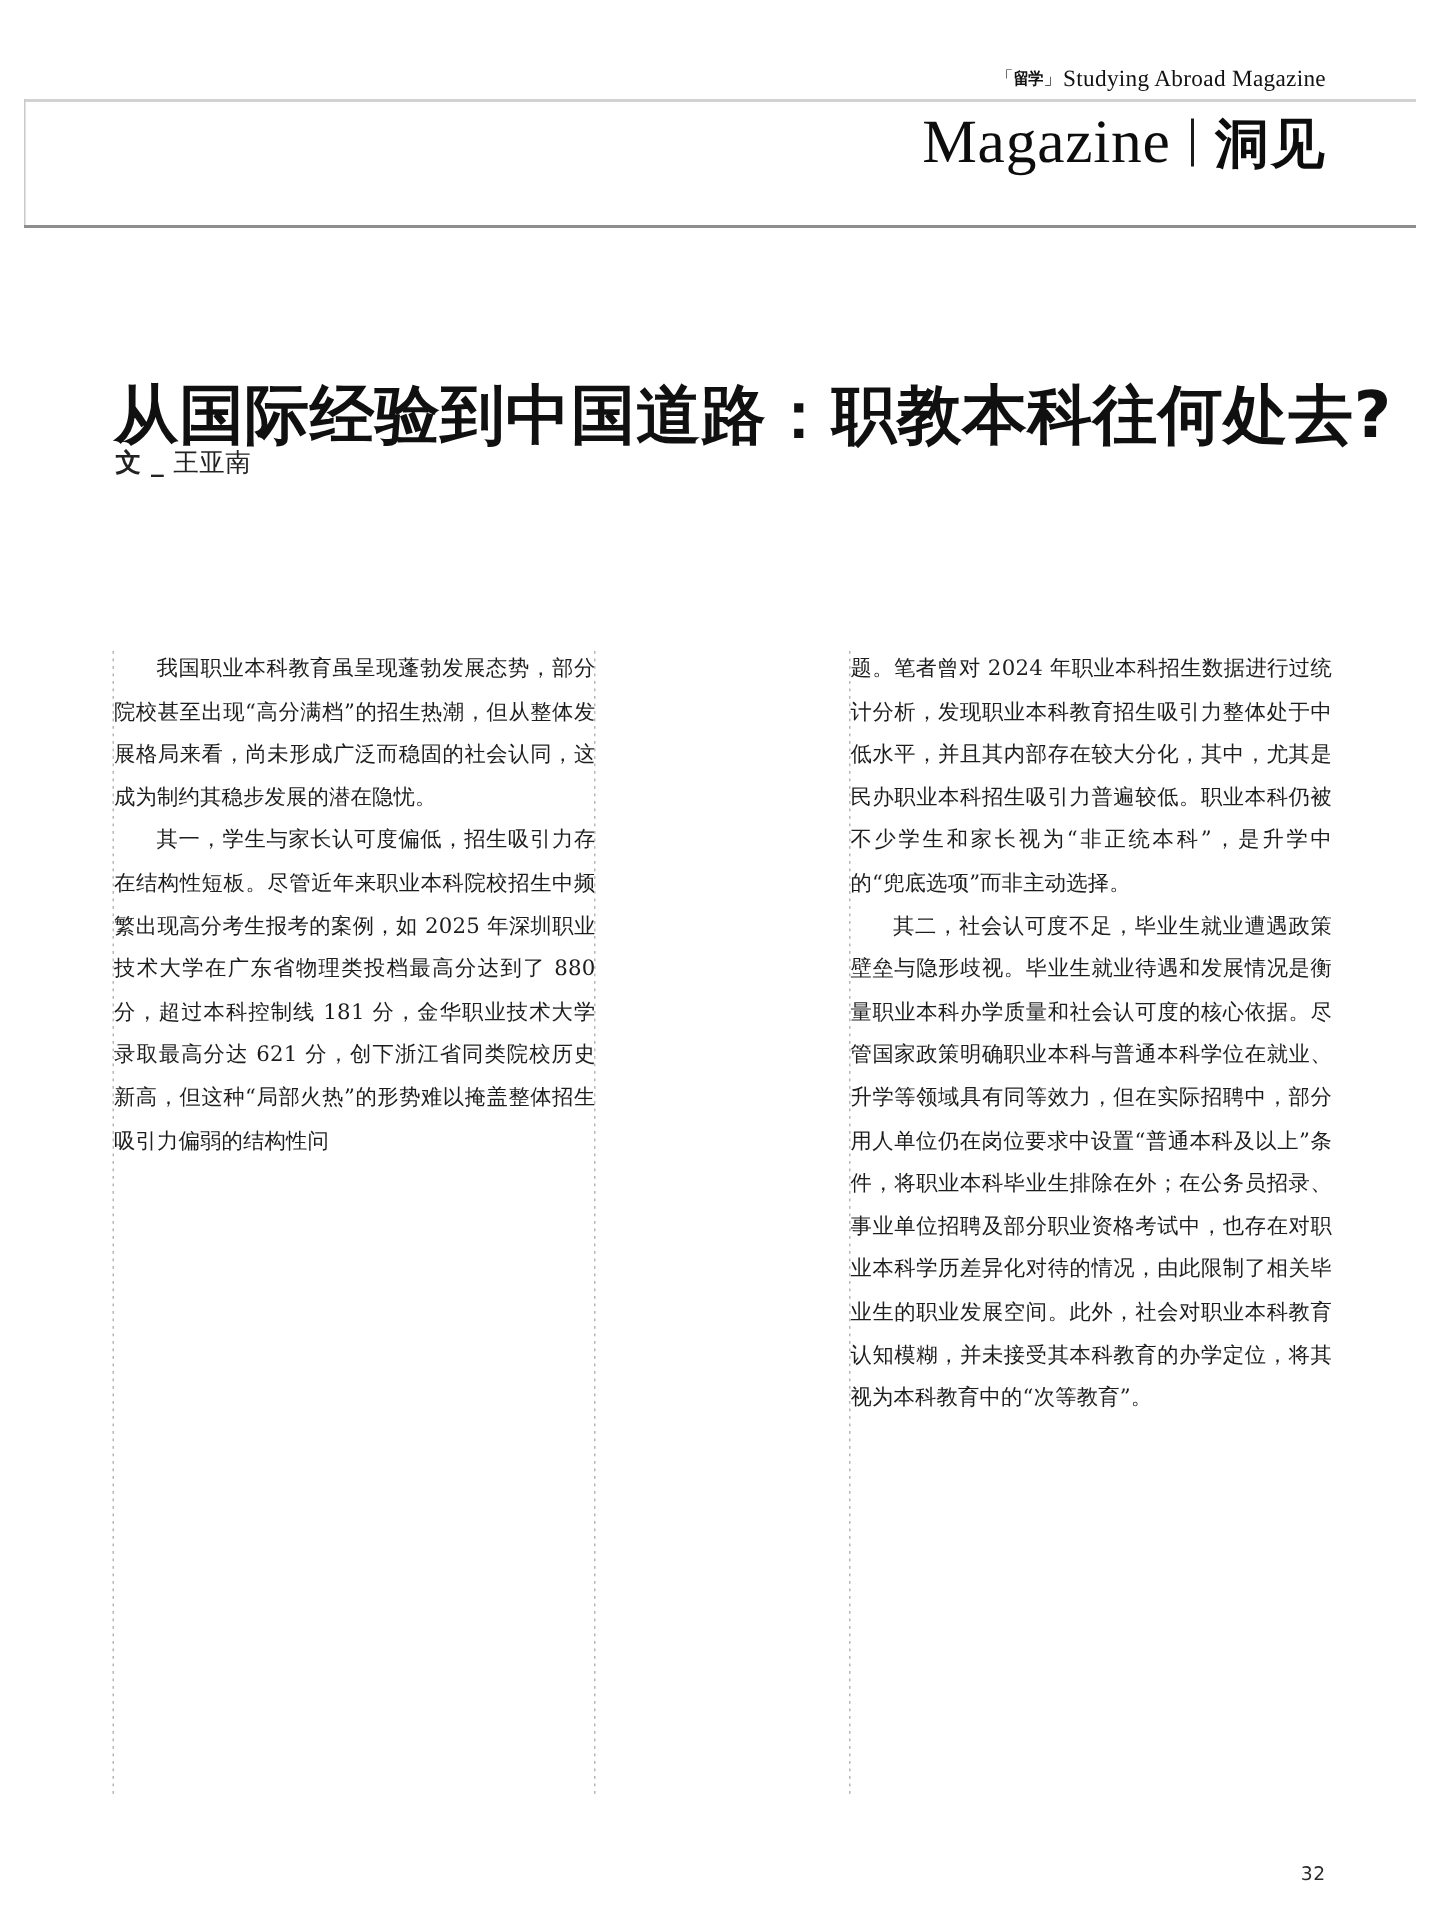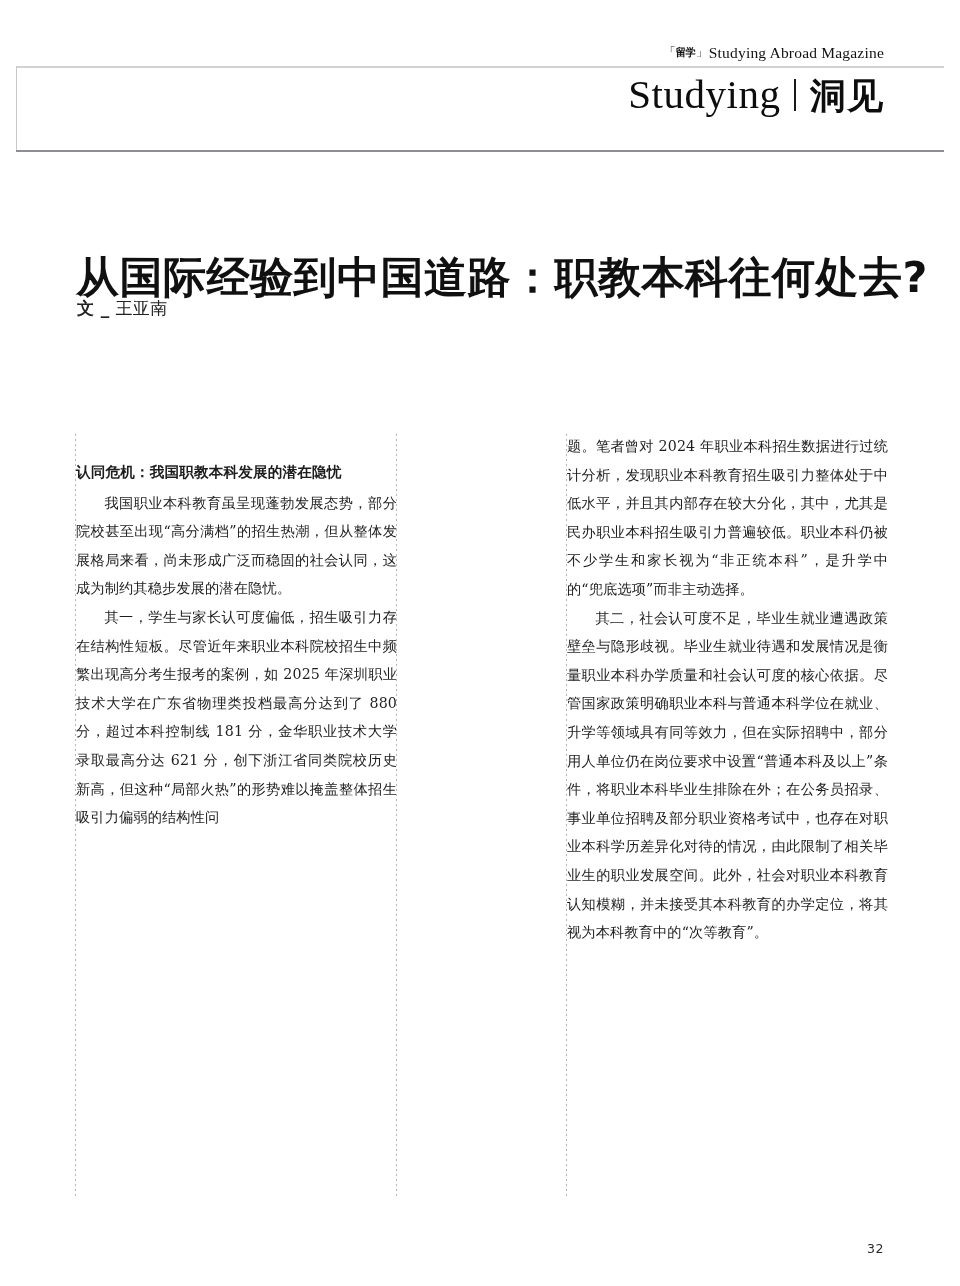--- a/index.html
+++ b/index.html
@@ -207,36 +207,35 @@
 <div class="masthead">
   <span class="mast-logo">
     <span class="brk">「</span>
       <span class="cn">留学</span>
       <span class="brk">」</span>
   </span>
   <span>Studying Abroad Magazine</span>
 </div>
 
 <div class="insight-row">
-  <span class="insight-en">Studying</span>
+  <span class="insight-en">Magazine</span>
   <span class="insight-bar"></span>
   <span class="insight-cn">洞见</span>
 </div>
 
 <h1 class="title">从国际经验到中国道路：职教本科往何处去?</h1>
 <div class="byline">
   <span class="lbl">文 _</span>
   <span class="name">王亚南</span>
 </div>
 
 <div class="columns">
 
   <div class="col col-left">
     <div class="divider div-a"></div>
-    <p class="subhead">认同危机：我国职教本科发展的潜在隐忧</p>
     <p class="indent">我国职业本科教育虽呈现蓬勃发展态势，部分院校甚至出现“高分满档”的招生热潮，但从整体发展格局来看，尚未形成广泛而稳固的社会认同，这成为制约其稳步发展的潜在隐忧。</p>
     <p class="indent">其一，学生与家长认可度偏低，招生吸引力存在结构性短板。尽管近年来职业本科院校招生中频繁出现高分考生报考的案例，如 2025 年深圳职业技术大学在广东省物理类投档最高分达到了 880 分，超过本科控制线 181 分，金华职业技术大学录取最高分达 621 分，创下浙江省同类院校历史新高，但这种“局部火热”的形势难以掩盖整体招生吸引力偏弱的结构性问</p>
   </div>
 
   <div class="col-gap">
     <div class="divider div-a"></div>
     <div class="divider div-b"></div>
   </div>
 
   <div class="col col-right">

